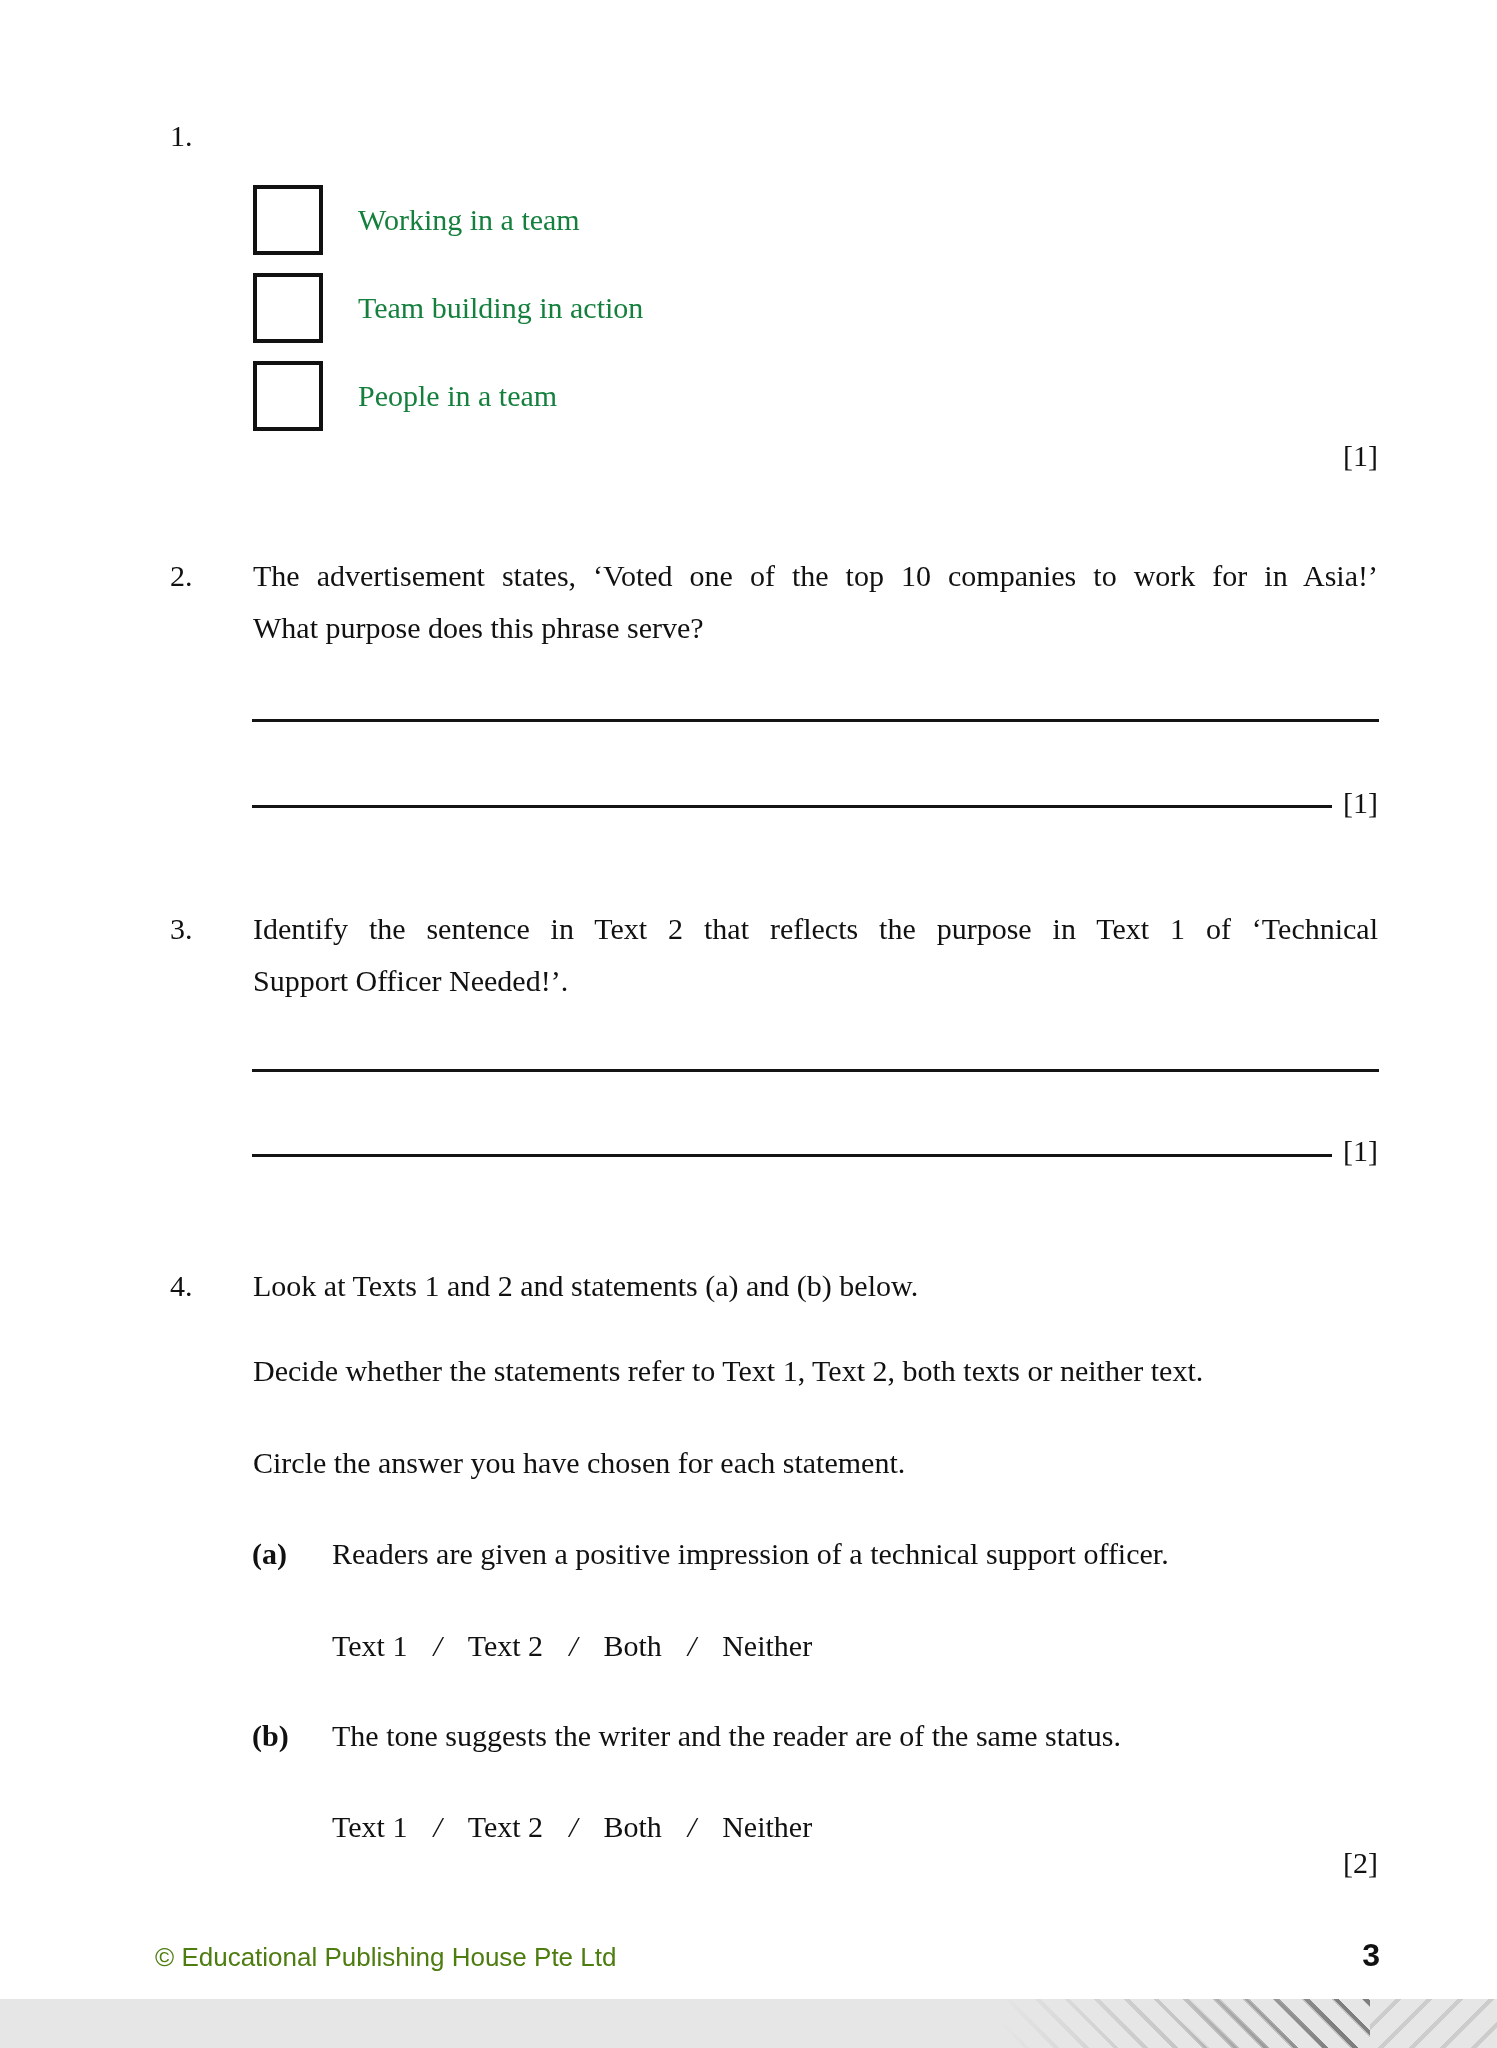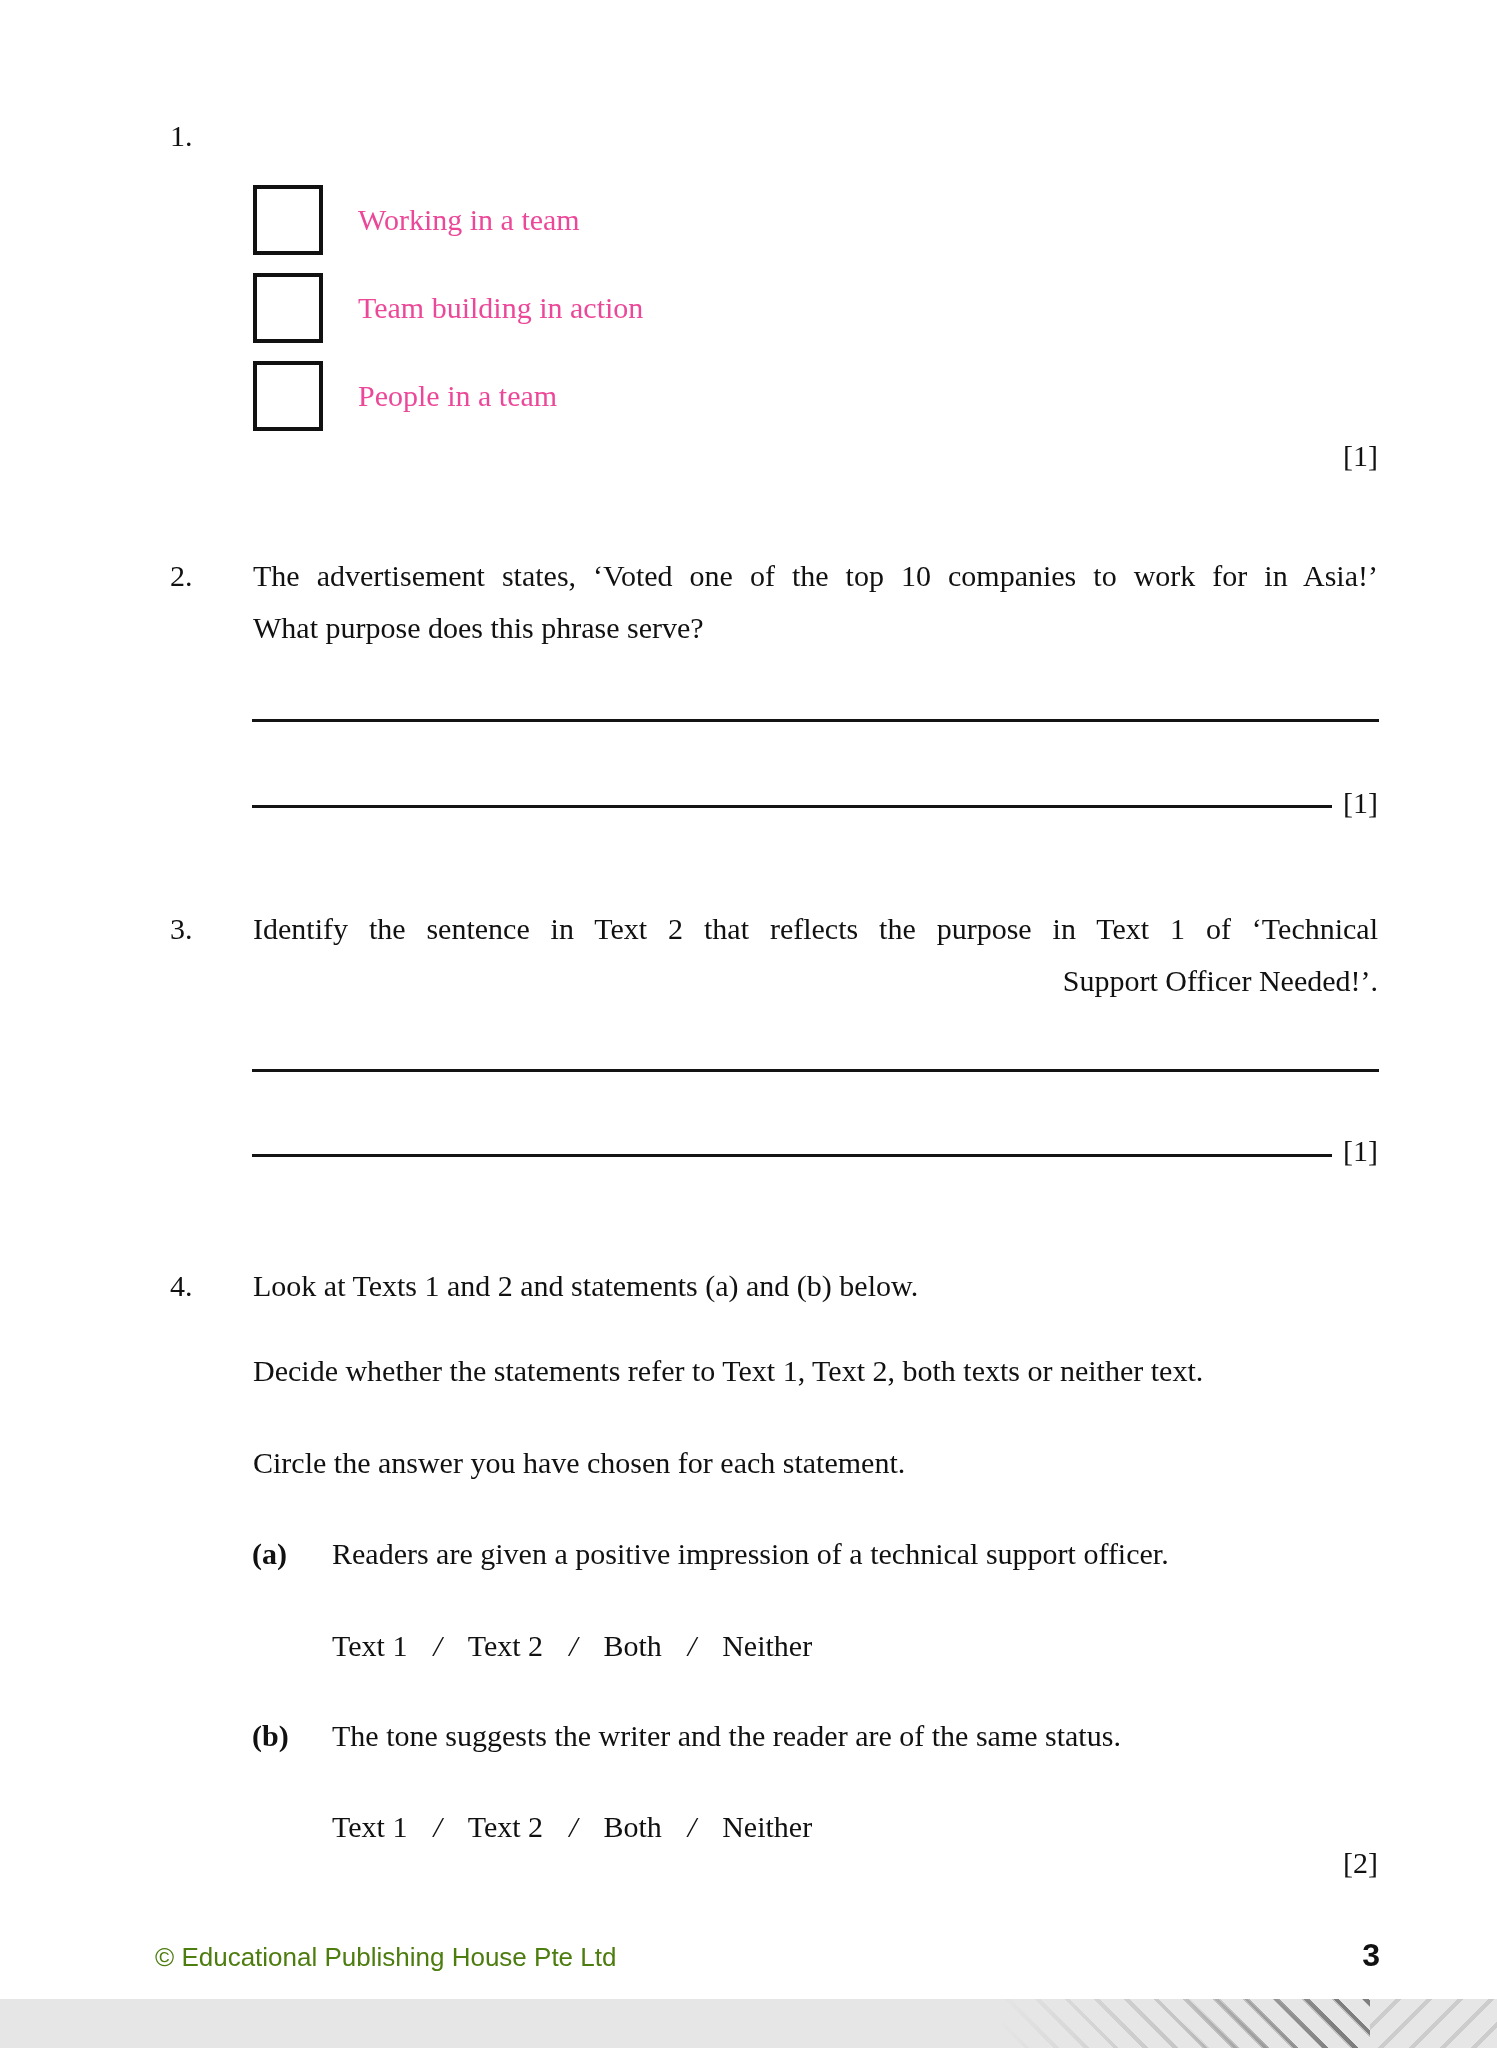--- a/index.html
+++ b/index.html
@@ -15,21 +15,21 @@
   .body-text{font-size:30px;line-height:52px;color:#111;}
   .qnum{font-size:30px;line-height:52px;color:#111;}
   .stretch{text-align:justify;text-align-last:justify;}
   .qtext{width:1125px;}
   .nowrap{white-space:nowrap;}
   .checkbox-row{display:flex;align-items:center;}
   .checkbox{
     width:70px;height:70px;box-sizing:border-box;
     border:4px solid #111;background:#fff;flex:0 0 auto;
   }
-  .checkbox-label{margin-left:35px;font-size:30px;color:#ec4899;white-space:nowrap;}
+  .checkbox-label{margin-left:35px;font-size:30px;color:#15803d;white-space:nowrap;}
   .answer-line{border-top:3px solid #141414;height:0;}
   .marks{font-size:30px;line-height:40px;color:#111;text-align:right;}
   .stmt-row{display:flex;width:1126px;}
   .stmt-label{width:80px;font-weight:bold;font-size:30px;line-height:52px;flex:0 0 auto;}
   .stmt-text{font-size:30px;line-height:52px;white-space:nowrap;text-align:center;}
   .options-row{display:flex;align-items:baseline;font-size:30px;line-height:52px;white-space:nowrap;}
   .option-sep{margin:0 26px;font-style:italic;}
   .footer-copyright{font-family:"Liberation Sans","DejaVu Sans",sans-serif;font-size:26px;line-height:32px;color:#4d7c0f;}
   .footer-pagenum{font-family:"Liberation Sans","DejaVu Sans",sans-serif;font-size:32px;line-height:32px;font-weight:bold;color:#111;}
   .footer-band{
@@ -84,21 +84,21 @@
   <div class="abs qnum" style="left:170px;top:550px;">2.</div>
   <div class="abs body-text qtext stretch" style="left:253px;top:550px;">The advertisement states, ‘Voted one of the top 10 companies to work for in Asia!’</div>
   <div class="abs body-text qtext nowrap" style="left:253px;top:602px;">What purpose does this phrase serve?</div>
 
   <div class="abs answer-line" style="left:252px;top:719px;width:1127px;"></div>
   <div class="abs answer-line" style="left:252px;top:805px;width:1080px;"></div>
   <div class="abs marks" style="left:1278px;top:783px;width:100px;">[1]</div>
 
   <div class="abs qnum" style="left:170px;top:903px;">3.</div>
   <div class="abs body-text qtext stretch" style="left:253px;top:903px;">Identify the sentence in Text 2 that reflects the purpose in Text 1 of ‘Technical</div>
-  <div class="abs body-text qtext nowrap" style="left:253px;top:955px;text-align:right;">Support Officer Needed!’.</div>
+  <div class="abs body-text qtext nowrap" style="left:253px;top:955px;">Support Officer Needed!’.</div>
 
   <div class="abs answer-line" style="left:252px;top:1069px;width:1127px;"></div>
   <div class="abs answer-line" style="left:252px;top:1154px;width:1080px;"></div>
   <div class="abs marks" style="left:1278px;top:1131px;width:100px;">[1]</div>
 
   <div class="abs qnum" style="left:170px;top:1260px;">4.</div>
   <div class="abs body-text qtext nowrap" style="left:253px;top:1260px;">Look at Texts 1 and 2 and statements (a) and (b) below.</div>
   <div class="abs body-text qtext nowrap" style="left:253px;top:1345px;">Decide whether the statements refer to Text 1, Text 2, both texts or neither text.</div>
   <div class="abs body-text qtext nowrap" style="left:253px;top:1437px;">Circle the answer you have chosen for each statement.</div>
 

